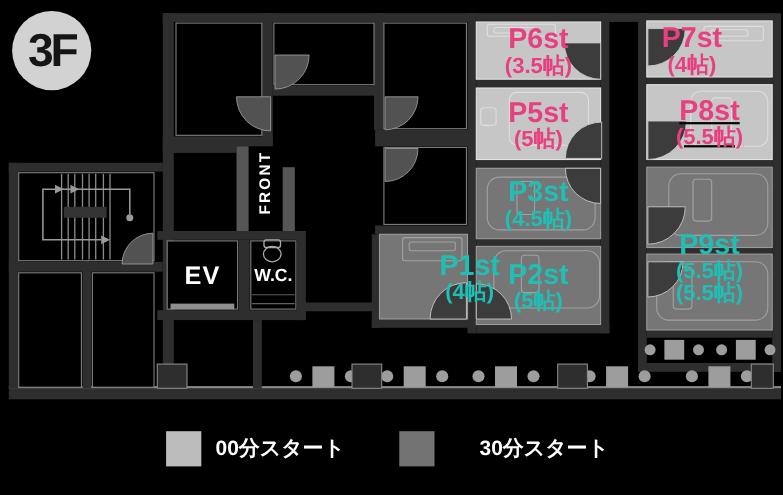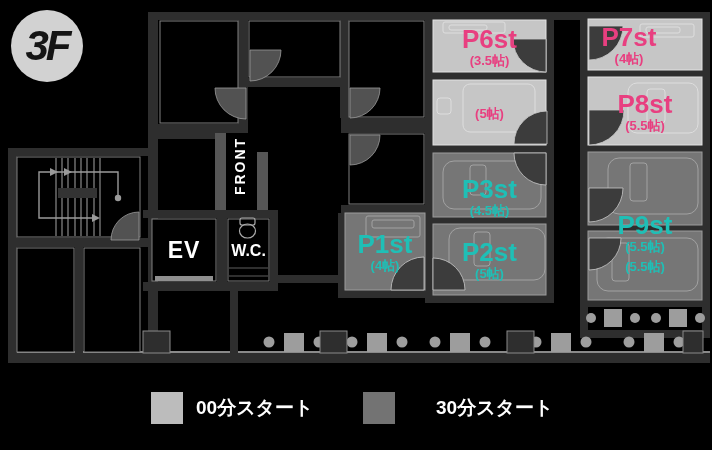--- a/index.html
+++ b/index.html
@@ -3,26 +3,26 @@
 <meta charset="utf-8">
 <style>
   html,body{margin:0;padding:0;background:#000;}
   #stage{position:relative;width:712px;height:450px;background:#000;overflow:hidden;
          font-family:"Liberation Sans","DejaVu Sans",sans-serif;}
   #plan-svg{position:absolute;left:0;top:0;}
   .abs{position:absolute;}
   
   #badge{left:11px;top:10px;width:72px;height:72px;border-radius:50%;background:#d2d2d2;
          display:flex;align-items:center;justify-content:center;}
-  #badge span{font-size:42px;font-weight:bold;color:#151515;letter-spacing:-3px;font-style:italic;}
+  #badge span{font-size:42px;font-weight:bold;color:#151515;letter-spacing:-3px;}
   
   .rlabel{display:flex;flex-direction:column;align-items:center;justify-content:center;
           line-height:1;pointer-events:none;}
   .rname{font-size:26px;font-weight:bold;letter-spacing:0px;}
-  .rsize{font-size:13px;font-weight:bold;margin-top:2px;}
+  .rsize{font-size:20px;font-weight:bold;margin-top:2px;}
   .pink{color:#e83f80;}
   .cyan{color:#1fbfb6;}
   
   .wlabel{color:#fff;font-weight:bold;display:flex;align-items:center;justify-content:center;}
   #ev-label{left:152px;top:219px;width:64px;height:62px;font-size:23px;letter-spacing:1px;}
   #wc-label{left:226px;top:236px;width:45px;height:30px;font-size:16px;}
   #front-label{left:203px;top:156px;width:74px;height:20px;font-size:14px;letter-spacing:2px;
                transform:rotate(-90deg);}
   
   .legend-swatch{width:32px;height:32px;top:392px;}
@@ -226,44 +226,45 @@
       <rect x="320" y="331" width="27" height="22"></rect>
       <rect x="507" y="331" width="27" height="22"></rect>
       <rect x="683" y="331" width="20" height="22"></rect>
     </g>
   </svg>
 
   <div id="badge" class="abs">
     <span>3F</span>
   </div>
 
-  <div class="abs rlabel" style="left:345px;top:213px;width:80px;height:77px;">
+  <div class="abs rlabel" style="left:345px;top:213px;width:80px;height:77px;padding-left:42px;">
     <span class="rname cyan">P1st</span>
     <span class="rsize cyan">(4帖)</span>
   </div>
   <div class="abs rlabel" style="left:433px;top:224px;width:113px;height:71px;">
     <span class="rname cyan">P2st</span>
     <span class="rsize cyan">(5帖)</span>
   </div>
-  <div class="abs rlabel" style="left:433px;top:153px;width:113px;height:64px;justify-content:flex-end;">
+  <div class="abs rlabel" style="left:433px;top:153px;width:113px;height:64px;">
     <span class="rname cyan">P3st</span>
     <span class="rsize cyan">(4.5帖)</span>
   </div>
   <div class="abs rlabel" style="left:433px;top:80px;width:113px;height:65px;">
+    <span class="rname pink">P5st</span>
     <span class="rsize pink">(5帖)</span>
   </div>
   <div class="abs rlabel" style="left:433px;top:20px;width:113px;height:52px;align-items:center;">
     <span class="rname pink">P6st</span>
     <span class="rsize pink">(3.5帖)</span>
   </div>
   <div class="abs rlabel" style="left:572px;top:19px;width:114px;height:51px;">
     <span class="rname pink">P7st</span>
     <span class="rsize pink">(4帖)</span>
   </div>
-  <div class="abs rlabel" style="left:588px;top:77px;width:114px;height:68px;">
+  <div class="abs rlabel" style="left:588px;top:77px;width:114px;height:68px;text-decoration:underline;">
     <span class="rname pink">P8st</span>
     <span class="rsize pink">(5.5帖)</span>
   </div>
   <div class="abs rlabel" style="left:588px;top:152px;width:114px;height:73px;margin-top:44px;">
     <span class="rname cyan">P9st</span>
     <span class="rsize cyan">(5.5帖)</span>
   </div>
   <div class="abs rlabel" style="left:588px;top:231px;width:114px;height:69px;">
     <span class="rsize cyan">(5.5帖)</span>
   </div>

